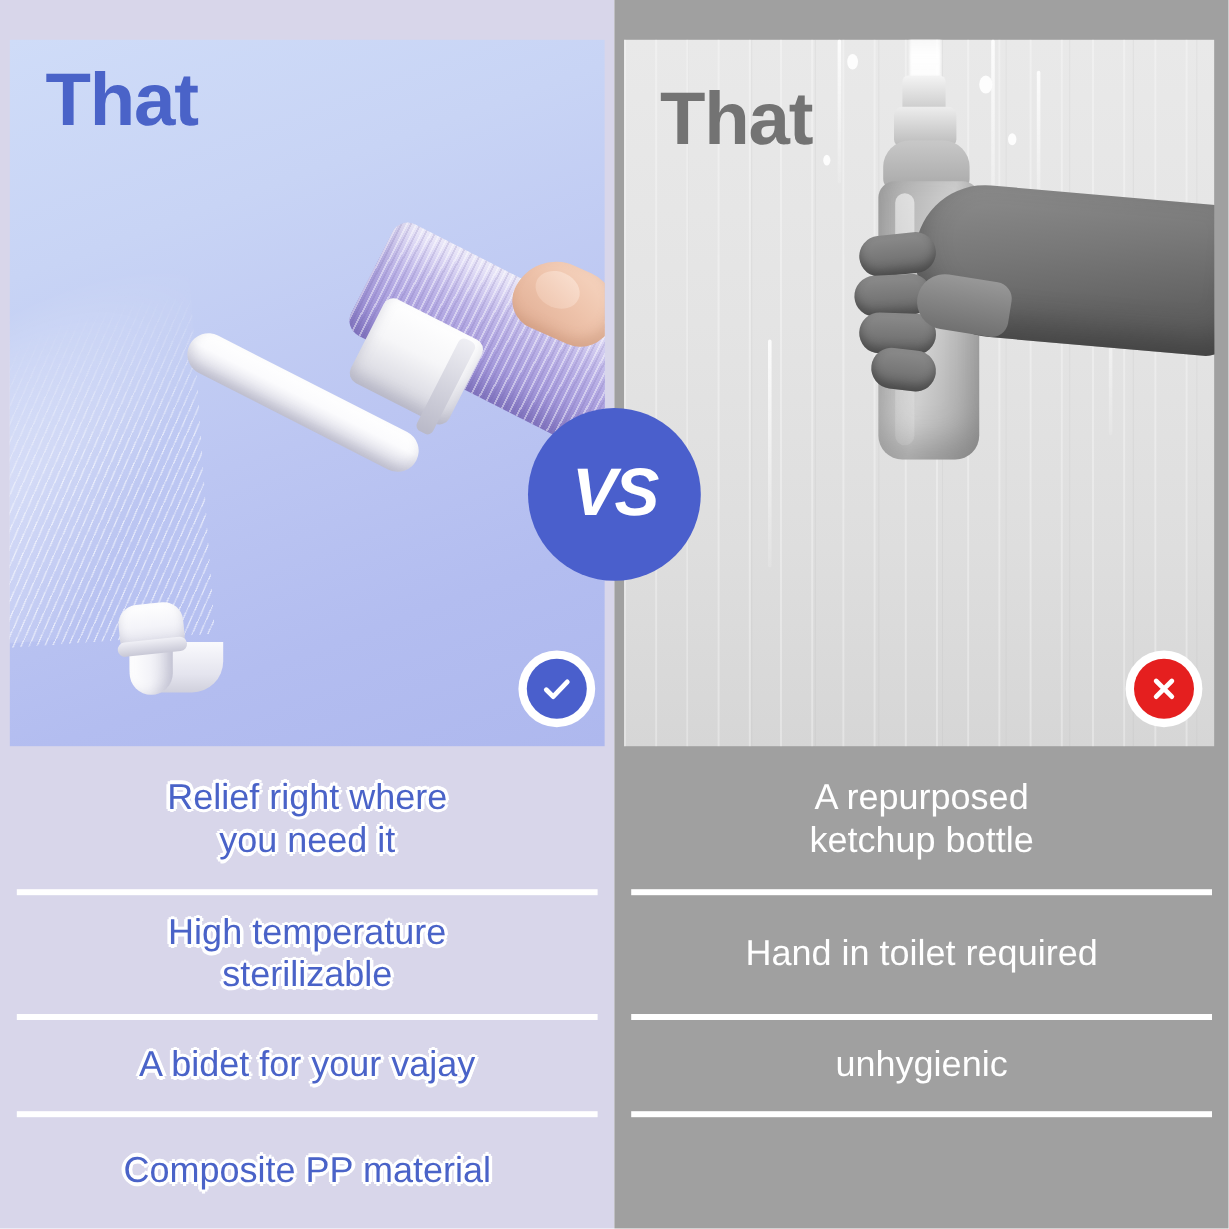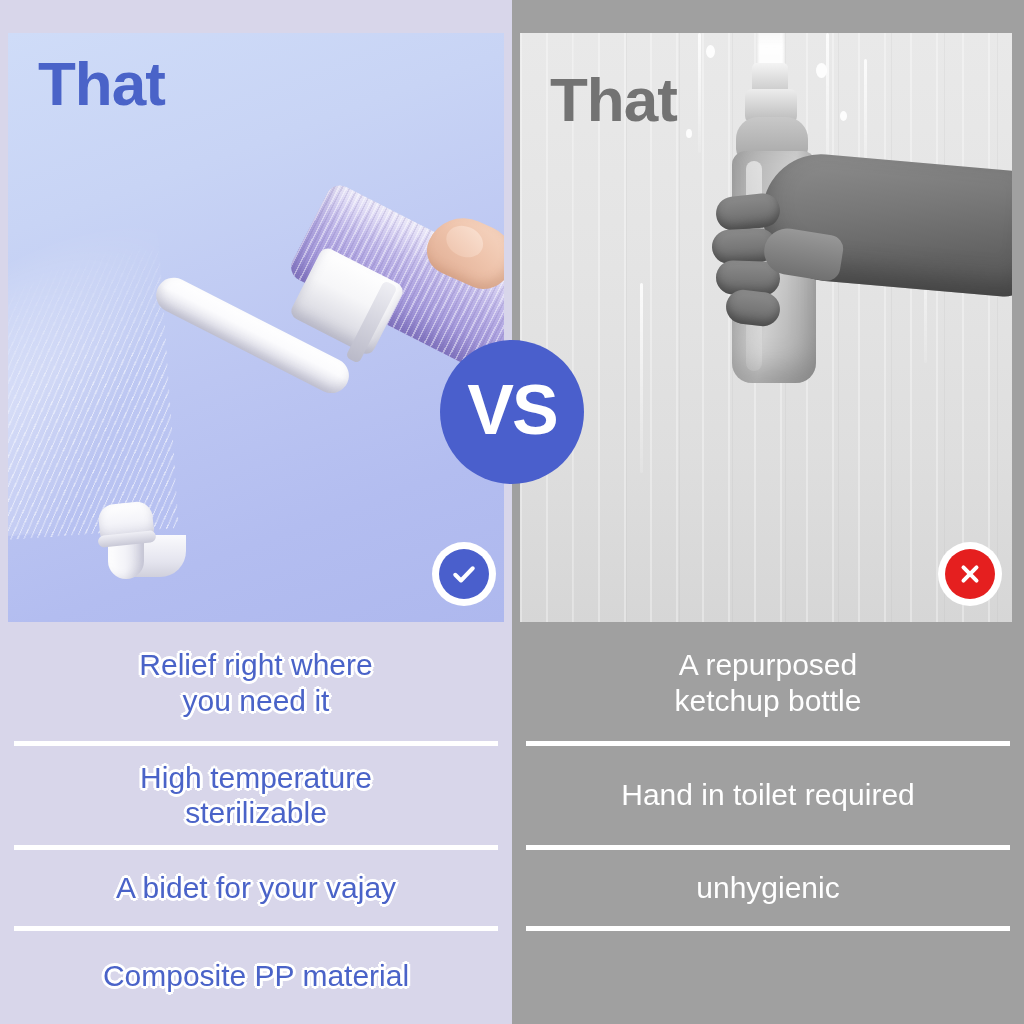--- a/index.html
+++ b/index.html
@@ -364,22 +364,23 @@
     height: 144px;
     border-radius: 50%;
     background: #4a5fcc;
     z-index: 40;
     display: flex;
     align-items: center;
     justify-content: center;
   }
   .vs-badge span {
     color: #ffffff;
-    font-size: 70px;
+    font-size: 56px;
     font-weight: 700;
+    font-style: italic;
     letter-spacing: -2px;
     line-height: 1;
     transform: translateY(-2px);
   }
 
   
   .mark-badge {
     position: absolute;
     width: 64px;
     height: 64px;

